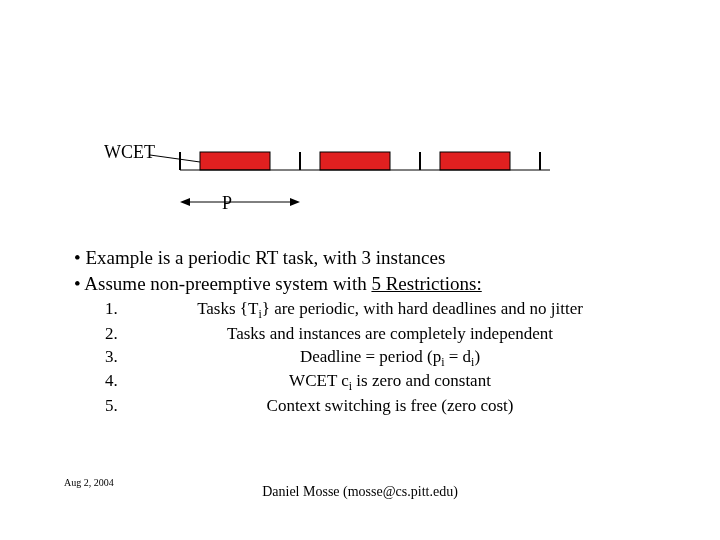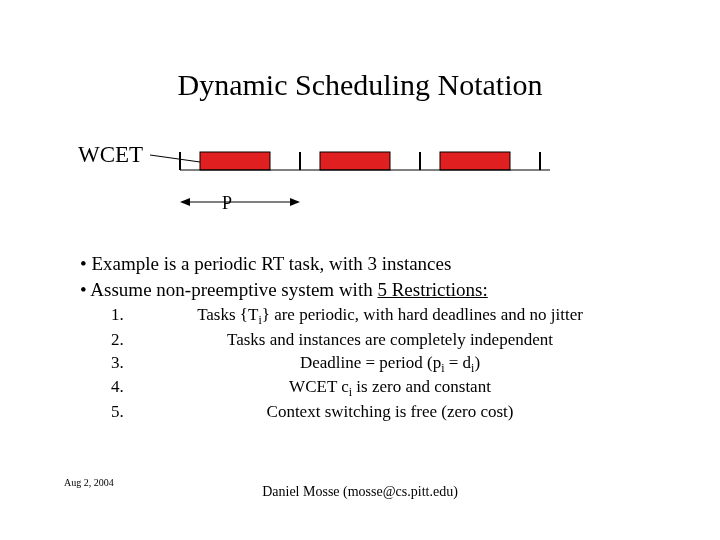--- a/index.html
+++ b/index.html
@@ -22,22 +22,22 @@
     position: absolute;
     top: 68px;
     left: 0;
     width: 720px;
     text-align: center;
     font-size: 30px;
   }
   .wcet-label {
     position: absolute;
     top: 142px;
-    left: 78px;
-    font-size: 23px;
+    left: 104px;
+    font-size: 18px;
   }
   .diagram {
     position: absolute;
     top: 140px;
     left: 150px;
     width: 420px;
     height: 80px;
   }
   .period-label {
     position: absolute;
@@ -50,21 +50,21 @@
     position: absolute;
     top: 235px;
     left: 64px;
     width: 600px;
     font-size: 19px;
     line-height: 1.35;
   }
   .bullets ul {
     list-style: none;
     padding: 0;
-    margin: 16px;
+    margin: 10px;
   }
   .bullets > ul > li::before {
     content: "• ";
   }
   .bullets ol {
     list-style: decimal;
     margin: 2px 0 0 48px;
     padding: 0;
     font-size: 17px;
   }
@@ -89,21 +89,20 @@
     font-family: "Times New Roman", Times, serif;
     font-size: 14px;
   }
   .sub { font-size: 0.7em; vertical-align: sub; }
 </style>
 </head>
 <body>
 
 <div class="slide">
 
-  <div class="title">Dynamic Scheduling Notation</div>
 
   <div class="wcet-label">WCET</div>
 
   <svg class="diagram" viewBox="0 0 420 80">
 
     <line y1="15" x2="50" y2="22" x1="0" stroke="#000" stroke-width="1"></line>
 
     <line x1="30" y1="12" x2="30" y2="30" stroke="#000" stroke-width="2"></line>
     <line x1="150" y1="12" x2="150" y2="30" stroke="#000" stroke-width="2"></line>
     <line x1="270" y1="12" x2="270" y2="30" stroke="#000" stroke-width="2"></line>

